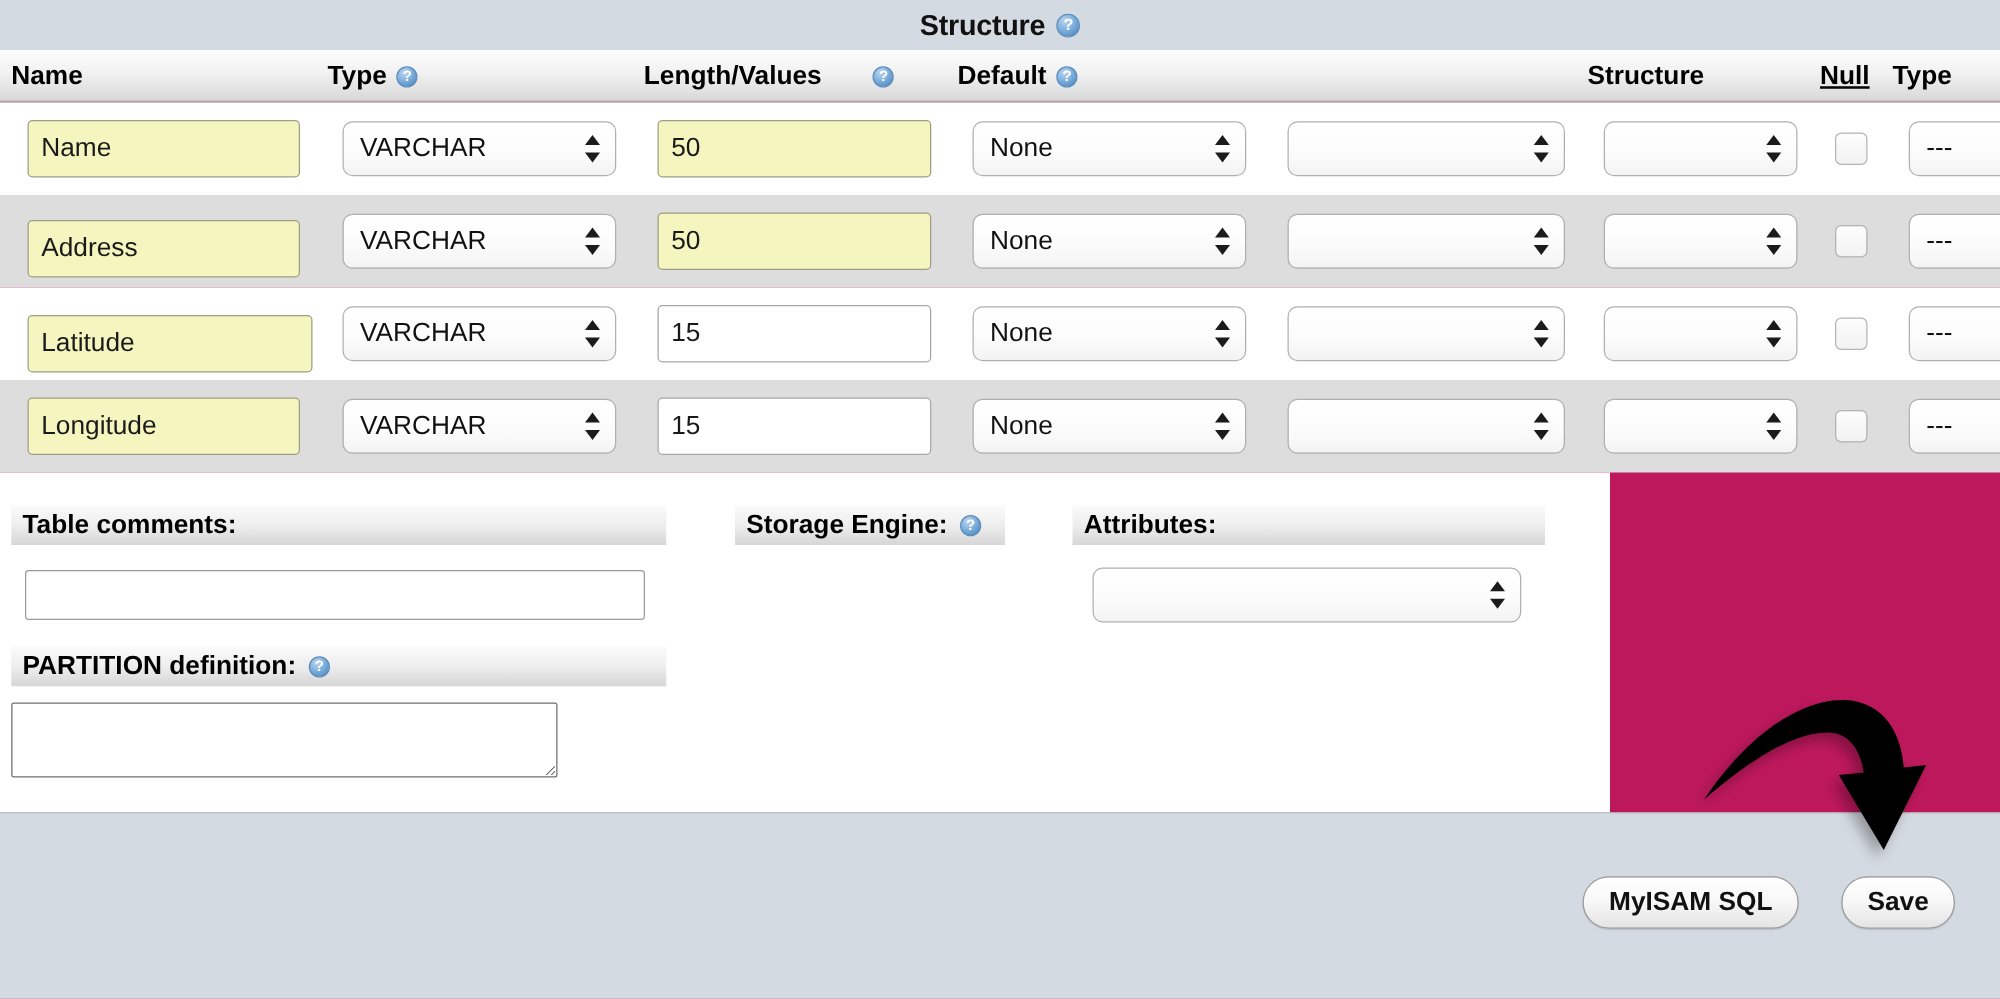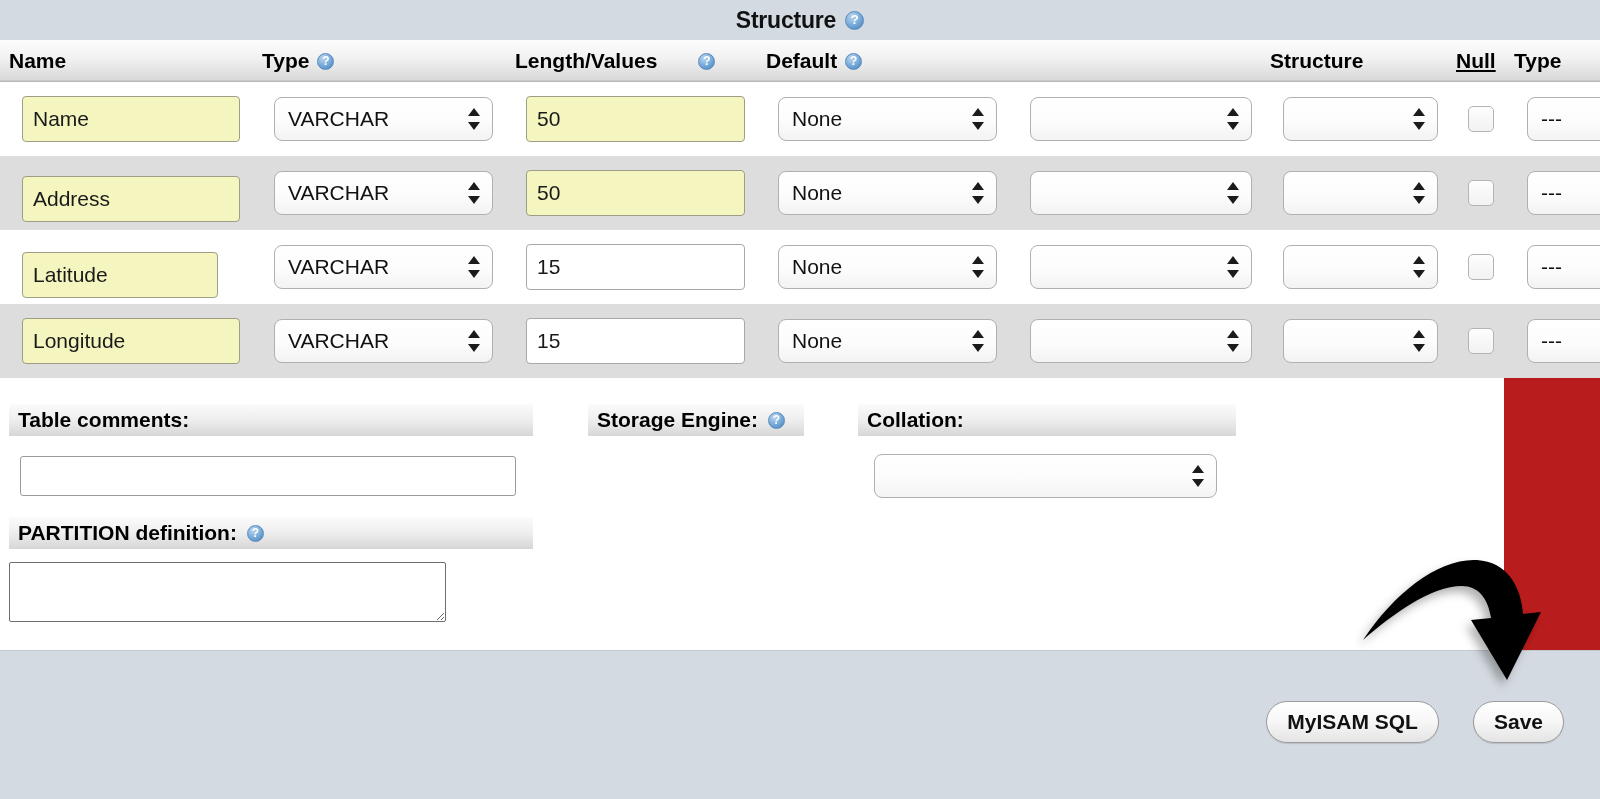--- a/index.html
+++ b/index.html
@@ -4,21 +4,21 @@
 <style>
   * { box-sizing: border-box; }
   html, body {
     margin: 0; padding: 0;
     width: 1600px; height: 799px;
     overflow: hidden;
     background: #ffffff;
     font-family: "Liberation Sans", sans-serif;
   }
 
-  #page { position: relative; width: 1600px; height: 799px; background:#b91c1c;padding-left:16px; }
+  #page { position: relative; width: 1600px; height: 799px; background:#be185d;padding-left:16px; }
 
   
   .structure-strip {
     position: absolute; left:0; top:0; width:1600px; height:40px;
     background:#d4dae1;
     display:flex; align-items:center; justify-content:center;
     gap:9px;
   }
   .structure-strip .title {
     font-size:23px; font-weight:bold; color:#111; letter-spacing:-0.2px;
@@ -100,21 +100,21 @@
   .sel .arrows::after  { bottom:2px; border-top:8px solid #1b1b1b; }
 
   
   .cbx {
     width:26px; height:26px;
     border:1px solid #b4b4b4; border-radius:5px;
     background:linear-gradient(to bottom,#fdfdfd,#f2f2f2);
   }
 
   
-  .lower { position:absolute; left:0; top:378px; width:1504px; height:272px; background:#fff; }
+  .lower { position:absolute; left:0; top:378px; width:1288px; height:272px; background:#fff; }
 
   .label-bar {
     position:absolute;
     height:32px;
     background:linear-gradient(to bottom,#fbfbfb 0%, #eeeeee 50%, #d6d6d6 100%);
     display:flex; align-items:center; gap:10px;
     padding-left:9px;
     font-size:21px; font-weight:bold; color:#000;
     white-space:nowrap;
   }
@@ -280,21 +280,21 @@
       </div>
       <div class="cell" style="left:1527px;">
         <div class="sel" style="width:110px;">
           <span>---</span>
         </div>
       </div>
     </div>
 
     <div class="row odd">
       <div class="cell" style="left:22px;">
-        <input class="t yellow" style="width: 196px; margin-top: 15px;" value="Latitude">
+        <input class="t yellow" style="width: 228px; margin-top: 15px;" value="Latitude">
       </div>
       <div class="cell" style="left:274px;">
         <div class="sel" style="width:219px;">
           <span>VARCHAR</span>
           <span class="arrows"></span>
         </div>
       </div>
       <div class="cell" style="left:526px;">
         <input class="t" style="width: 219px;" value="15">
       </div>
@@ -381,21 +381,21 @@
       <span class="help-icon sm"></span>
     </div>
     <textarea class="plain" style="left: 9px; top: 184px; width: 437px; height: 60px;" value=""></textarea>
 
     <div class="label-bar" style="left:588px; top:26px; width:216px;">
       <span>Storage Engine:</span>
       <span class="help-icon sm"></span>
     </div>
 
     <div class="label-bar" style="left:858px; top:26px; width:378px;">
-      <span>Collation:</span>
+      <span>Attributes:</span>
     </div>
     <div class="sel" style="position:absolute; left:874px; top:76px; width:343px;">
       <span></span>
       <span class="arrows"></span>
     </div>
 
   </div>
 
   <div class="actionbar">
     <div class="inner">

